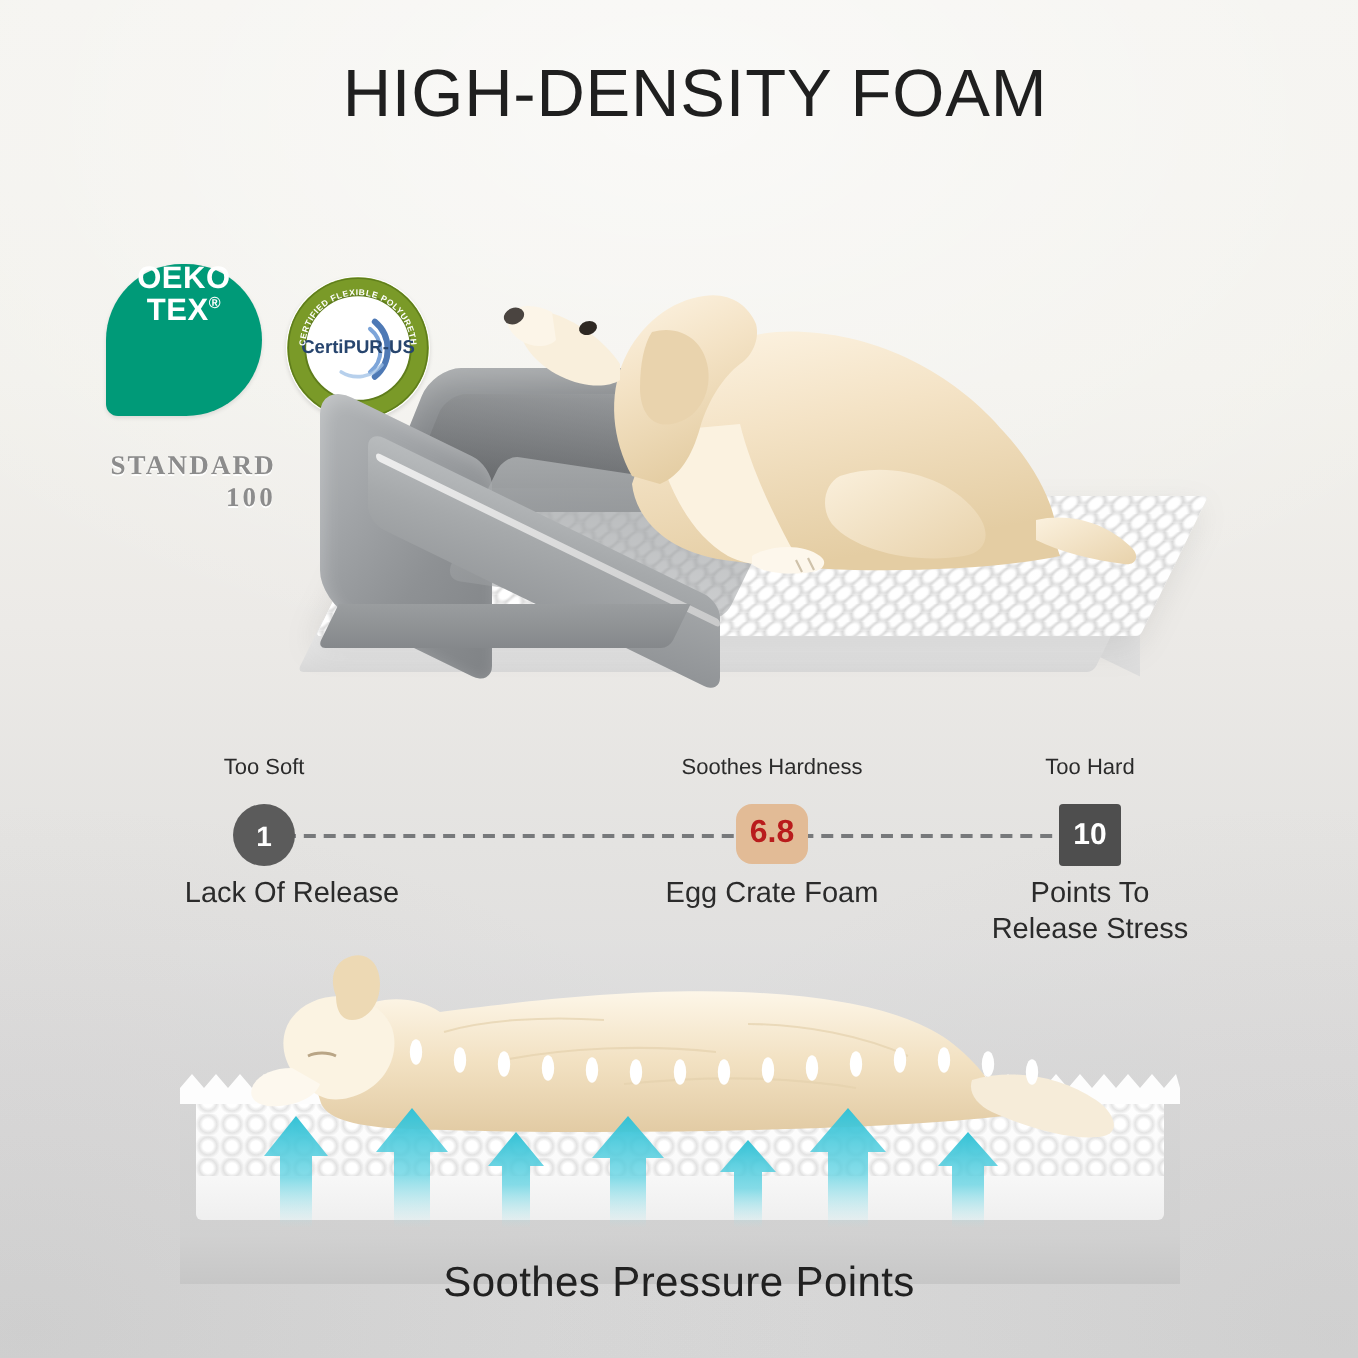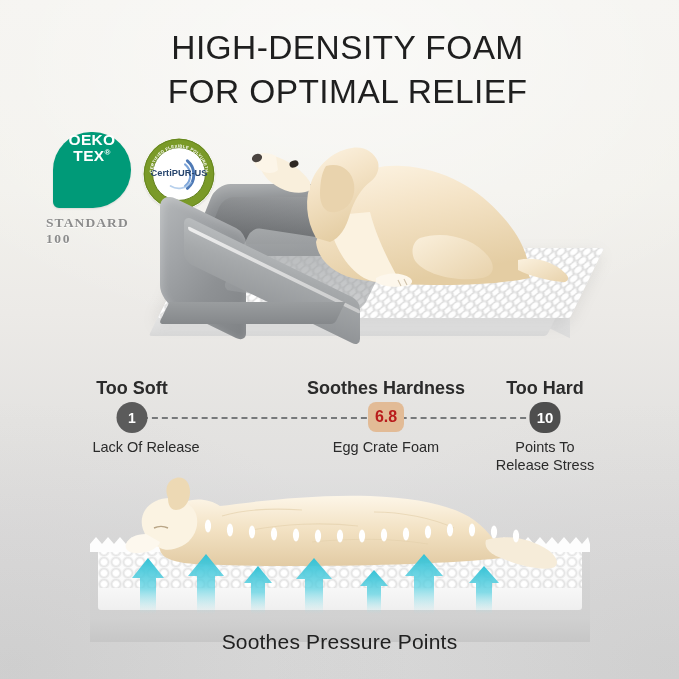--- a/index.html
+++ b/index.html
@@ -38,22 +38,22 @@
     width:78px;height:76px;margin:0 auto;
     background:#009a78;
     border-radius:38px 38px 38px 6px;
     position:relative;
     box-shadow:0 1px 2px rgba(0,0,0,.10);
     display:flex;align-items:flex-start;justify-content:center;
   }
   .oeko-txt{color:#fff;font-size:15.5px;font-weight:700;line-height:1.06;letter-spacing:.3px;text-align:center;}
   .oeko-txt sup{font-size:8px;vertical-align:super;font-weight:700;}
   .oeko-sub{
-    margin-top:7px;color:#8c8c8c;font-size:13.5px;font-weight:700;
-    letter-spacing:1.1px;line-height:1.18;text-align:left;
+    margin-top:17px;color:#8c8c8c;font-size:13.5px;font-weight:700;
+    letter-spacing:1.1px;line-height:1.18;text-align:right;
     text-shadow:0 1px 0 rgba(255,255,255,.95);
     font-family:"Liberation Serif", serif;
   }
   .oeko-sub .n{letter-spacing:1.6px;display:block;}
 
   .certipur{
     position:absolute;left:105px;top:6px;width:72px;height:72px;border-radius:50%;
     background:#fff;border:0;
     box-shadow:0 1px 2px rgba(0,0,0,.12);
     overflow:hidden;
@@ -141,33 +141,33 @@
 
   
   .dog{position:absolute;left:120px;top:0;width:340px;height:190px;}
   .dog svg{display:block;width:340px;height:190px;}
 
   
   .scale{position:absolute;left:0;right:0;top:378px;height:90px;}
   .sc-top{position:absolute;top:0;left:0;right:0;height:20px;}
   .sc-top span{
     position:absolute;transform:translateX(-50%);
-    font-size:18px;color:#2b2b2b;white-space:nowrap;font-weight:bold;
+    font-size:11px;color:#2b2b2b;white-space:nowrap;
   }
   .sc-line{
     position:absolute;top:39px;left:132px;width:414px;height:0;
     border-top:2px dashed #77797b;
   }
   .mk{position:absolute;top:24px;transform:translateX(-50%);
       display:flex;align-items:center;justify-content:center;}
   .mk1{left:132px;width:31px;height:31px;border-radius:50%;
        background:#5b5b5b;color:#fff;font-size:14px;font-weight:700;}
   .mk68{left:386px;width:36px;height:30px;border-radius:8px;
        background:#e2bb96;color:#b91c1c;font-size:16px;font-weight:700;}
-  .mk10{left:545px;width:31px;height:31px;border-radius:14px;
+  .mk10{left:545px;width:31px;height:31px;border-radius:2px;
        background:#4e4e4e;color:#fff;font-size:15px;font-weight:700;}
   .sc-bot{position:absolute;top:60px;left:0;right:0;height:40px;}
   .sc-bot span{
     position:absolute;transform:translateX(-50%);
     font-size:14.5px;color:#2b2b2b;line-height:1.25;text-align:center;white-space:nowrap;
   }
 
   
   .panel{
     position:absolute;left:90px;top:470px;width:500px;height:172px;
@@ -195,21 +195,20 @@
     font-size:21px;color:#212121;letter-spacing:.2px;
   }
 </style>
 </head>
 <body>
 
 <div id="stage">
 
   <div class="title">
     <span class="l1">HIGH-DENSITY FOAM</span>
-    <span class="l2">FOR OPTIMAL RELIEF</span>
   </div>
 
   <div class="badges">
 
     <div class="oeko-wrap">
       <div class="oeko">
         <div class="oeko-txt">
           <span>OEKO</span><br>
           <span>TEX</span><sup>®</sup>
         </div>

